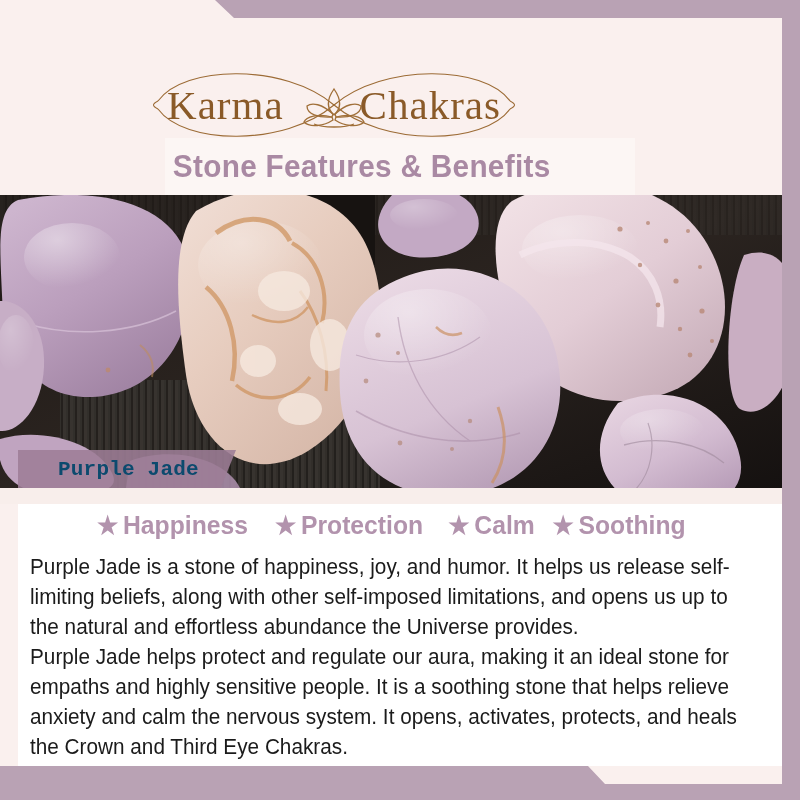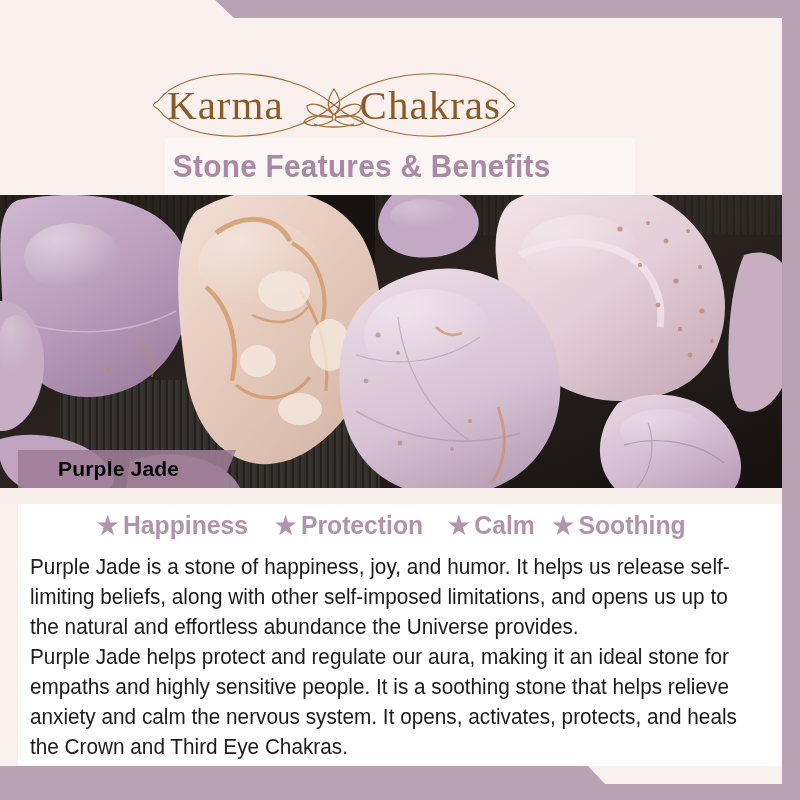--- a/index.html
+++ b/index.html
@@ -93,25 +93,25 @@
   .caption-chip {
     position:absolute;
     left:18px; top:450px;
     height:38px; width:218px;
     background:rgba(157,125,150,0.88);
     clip-path: polygon(0 0, 100% 0, 93% 100%, 0 100%);
     display:flex; align-items:center;
     z-index:7;
   }
   .caption-text {
-    color:#000000;
+    color:#0c4a6e;
     font-weight:bold;
     font-size:21px;
     padding-left:40px;
-    font-family:Liberation Sans, sans-serif;
+    font-family:Liberation Mono, monospace;
     letter-spacing:0.2px;
   }
 
   
   .keywords {
     position:absolute;
     left:0; top:503px; width:782px; height:44px;
     display:flex; align-items:center; justify-content:center;
     gap:0;
     z-index:5;

